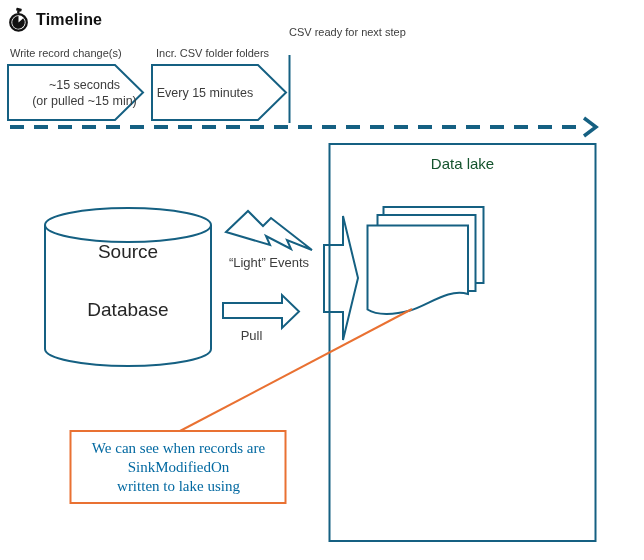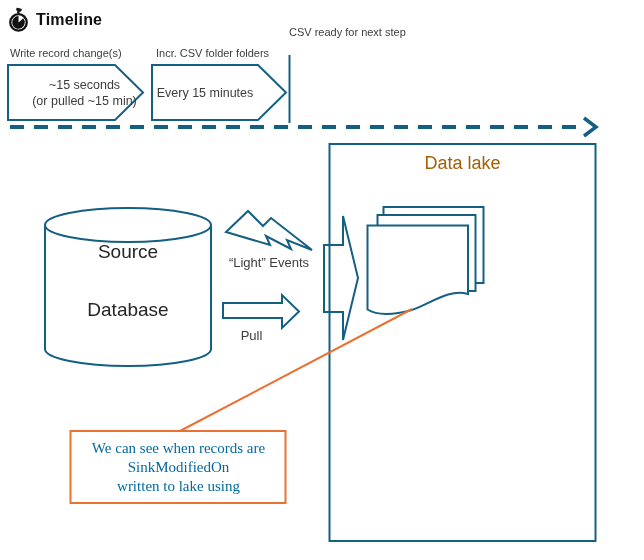--- a/index.html
+++ b/index.html
@@ -8,21 +8,21 @@
     font-family:"Liberation Sans","DejaVu Sans",sans-serif;color:#3d3d3d;
   }
   #shapes{position:absolute;left:0;top:0;width:644px;height:560px;}
   .txt{position:absolute;white-space:nowrap;}
   .center{display:flex;flex-direction:column;align-items:center;justify-content:center;text-align:center;}
   .header{position:absolute;left:7px;top:7px;display:flex;align-items:center;gap:6px;}
   .header .title{font-size:16px;font-weight:700;color:#111111;letter-spacing:.2px;}
   .small-label{font-size:11px;color:#3d3d3d;}
   .chev-text{font-size:12.5px;color:#3d3d3d;line-height:16px;}
   .big-text{font-size:19px;color:#262626;line-height:28px;gap:30px;}
-  .lake-title{font-size:18px;color:#a16207;}
+  .lake-title{font-size:15px;color:#14532d;}
   .doc-text{font-size:16.5px;color:#2b2b2b;line-height:27px;}
   .mid-label{font-size:13px;color:#3d3d3d;}
   .callout-text{font-size:15px;color:#0369a1;line-height:19px;font-family:Liberation Serif, serif;}
 </style>
 </head>
 <body>
 
 <div id="canvas">
 
   <svg id="shapes" viewBox="0 0 644 560">

